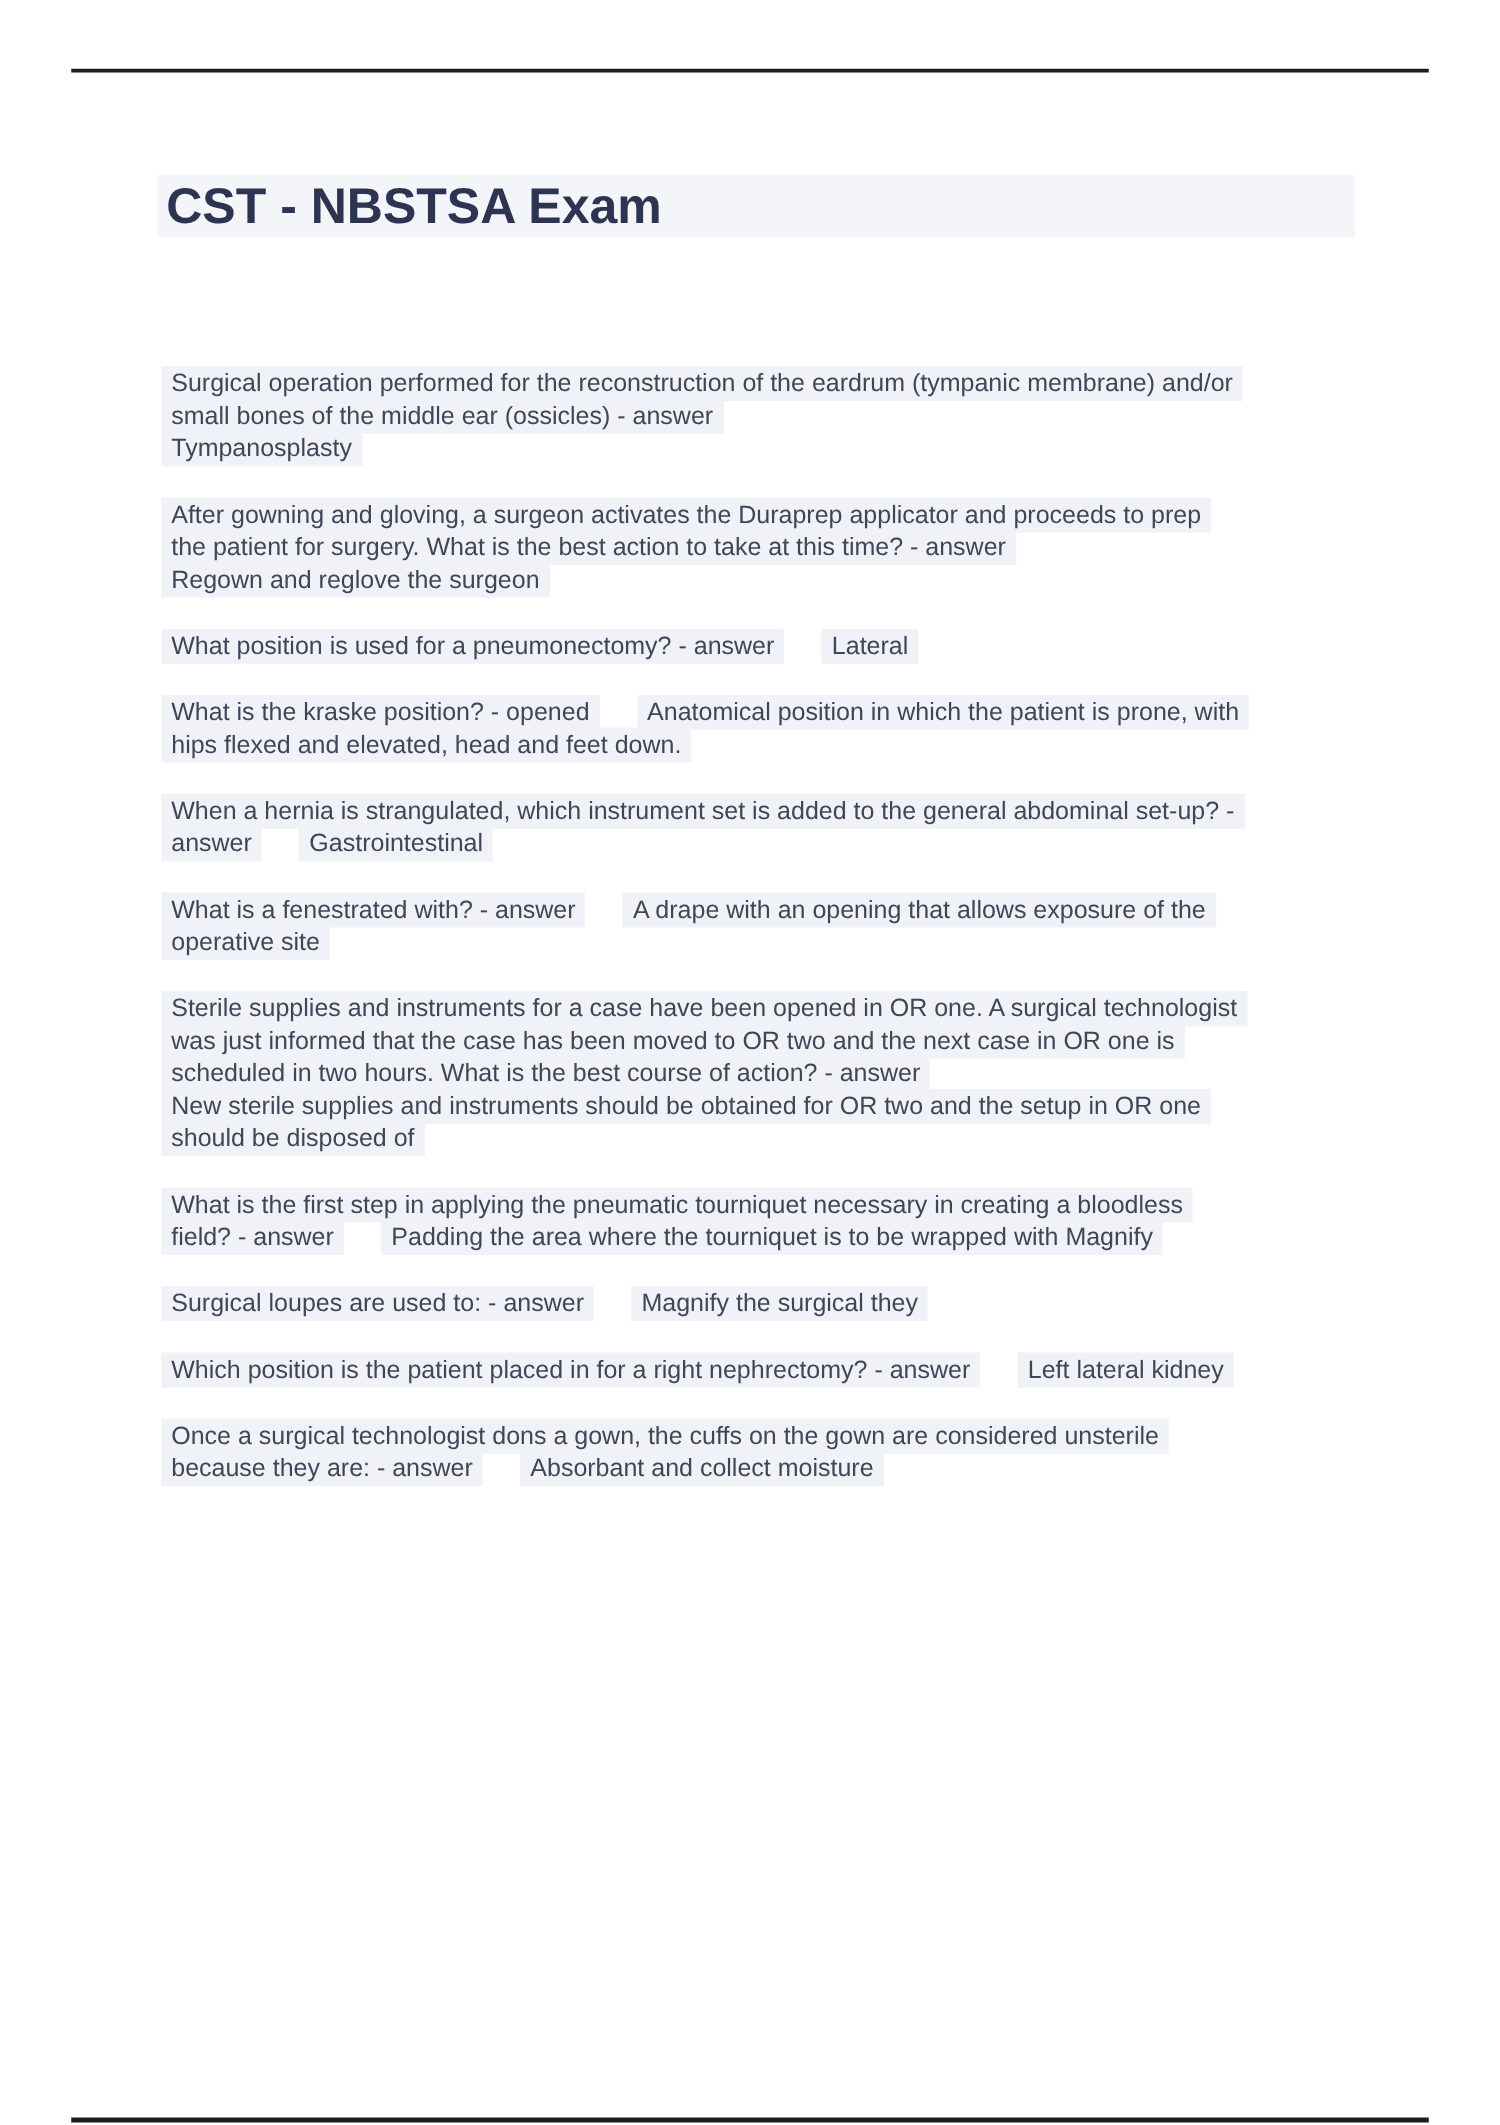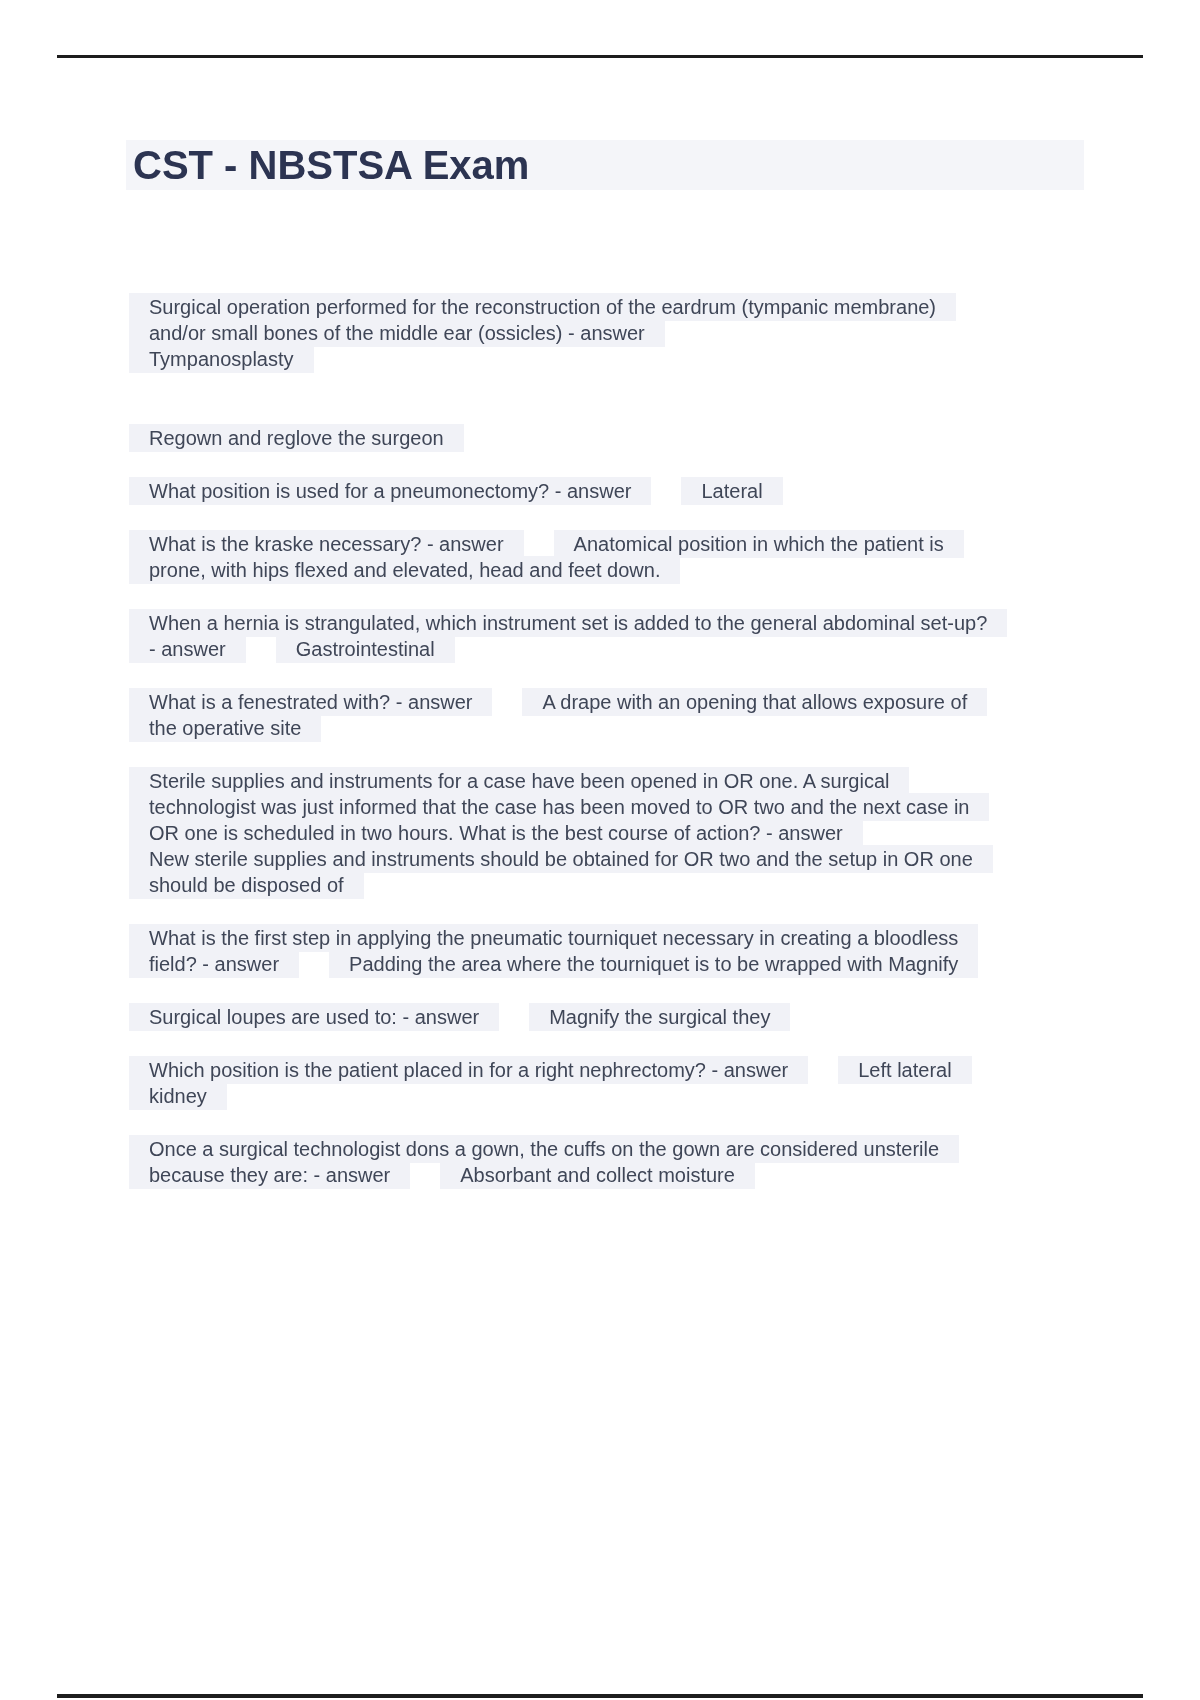--- a/index.html
+++ b/index.html
@@ -50,21 +50,21 @@
     width: 860px;
   }
   .qa-item {
     margin: 0 0 27px 0;
     font-size: 20px;
     line-height: 26px;
     color: var(--text-color, #3f4657);
   }
   .hl {
     background: var(--hl, #f1f2f7);
-    padding: 3px 20px;
+    padding: 3px 8px;
     margin: 0 -4px;
     box-decoration-break: clone;
     -webkit-box-decoration-break: clone;
   }
   .gap {
     display: inline-block;
     width: 38px;
     height: 1px;
   }
 </style>
@@ -73,23 +73,23 @@
 
 <div class="page">
   <div class="rule rule-top"></div>
 
   <div class="title-band">
     <h1 class="page-title">CST - NBSTSA Exam</h1>
   </div>
 
   <div class="qa-list" id="qa-list">
       <div class="qa-item"><span class="hl">Surgical operation performed for the reconstruction of the eardrum (tympanic membrane) and/or small bones of the middle ear (ossicles) - answer</span><br><span class="hl">Tympanosplasty</span></div>
-      <div class="qa-item"><br><span class="hl">Regown and reglove the surgeon</span></div>
+      <div class="qa-item"><span class="hl">After gowning and gloving, a surgeon activates the Duraprep applicator and proceeds to prep the patient for surgery. What is the best action to take at this time? - answer</span><br><span class="hl">Regown and reglove the surgeon</span></div>
       <div class="qa-item"><span class="hl">What position is used for a pneumonectomy? - answer</span><span class="gap"></span><span class="hl">Lateral</span></div>
-      <div class="qa-item"><span class="hl">What is the kraske necessary? - answer</span><span class="gap"></span><span class="hl">Anatomical position in which the patient is prone, with hips flexed and elevated, head and feet down.</span></div>
+      <div class="qa-item"><span class="hl">What is the kraske position? - opened</span><span class="gap"></span><span class="hl">Anatomical position in which the patient is prone, with hips flexed and elevated, head and feet down.</span></div>
       <div class="qa-item"><span class="hl">When a hernia is strangulated, which instrument set is added to the general abdominal set-up? - answer</span><span class="gap"></span><span class="hl">Gastrointestinal</span></div>
       <div class="qa-item"><span class="hl">What is a fenestrated with? - answer</span><span class="gap"></span><span class="hl">A drape with an opening that allows exposure of the operative site</span></div>
       <div class="qa-item"><span class="hl">Sterile supplies and instruments for a case have been opened in OR one. A surgical technologist was just informed that the case has been moved to OR two and the next case in OR one is scheduled in two hours. What is the best course of action? - answer</span><br><span class="hl">New sterile supplies and instruments should be obtained for OR two and the setup in OR one should be disposed of</span></div>
       <div class="qa-item"><span class="hl">What is the first step in applying the pneumatic tourniquet necessary in creating a bloodless field? - answer</span><span class="gap"></span><span class="hl">Padding the area where the tourniquet is to be wrapped with Magnify</span></div>
       <div class="qa-item"><span class="hl">Surgical loupes are used to: - answer</span><span class="gap"></span><span class="hl">Magnify the surgical they</span></div>
       <div class="qa-item"><span class="hl">Which position is the patient placed in for a right nephrectomy? - answer</span><span class="gap"></span><span class="hl">Left lateral kidney</span></div>
       <div class="qa-item"><span class="hl">Once a surgical technologist dons a gown, the cuffs on the gown are considered unsterile because they are: - answer</span><span class="gap"></span><span class="hl">Absorbant and collect moisture</span></div>
     </div>
 
   <div class="rule rule-bottom"></div>

